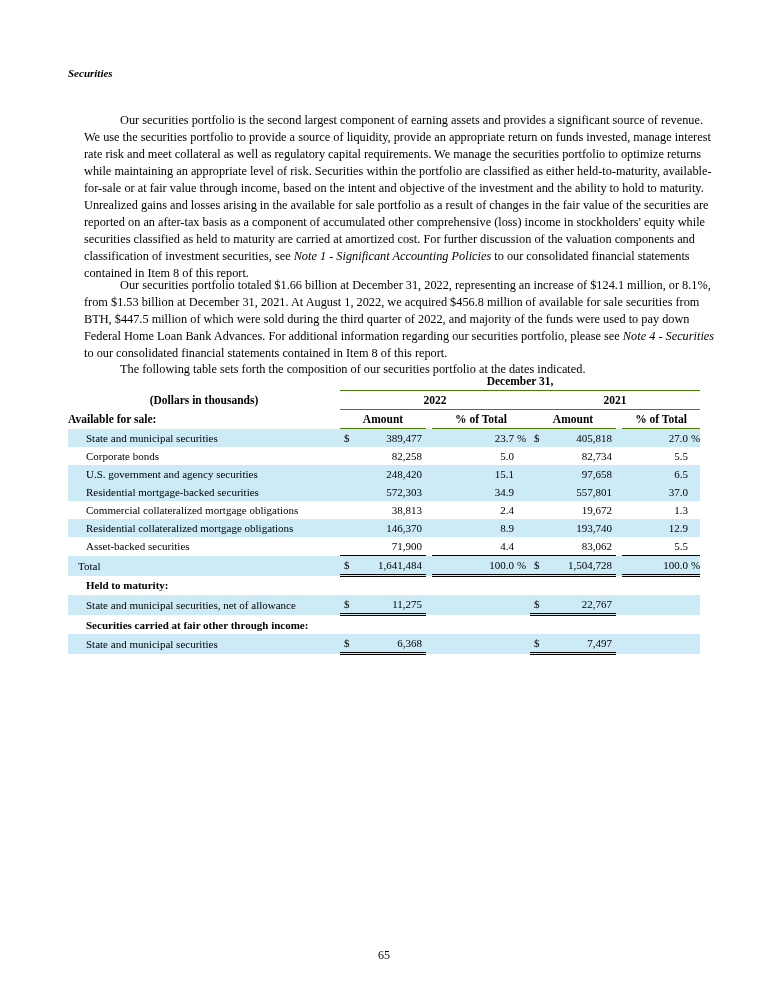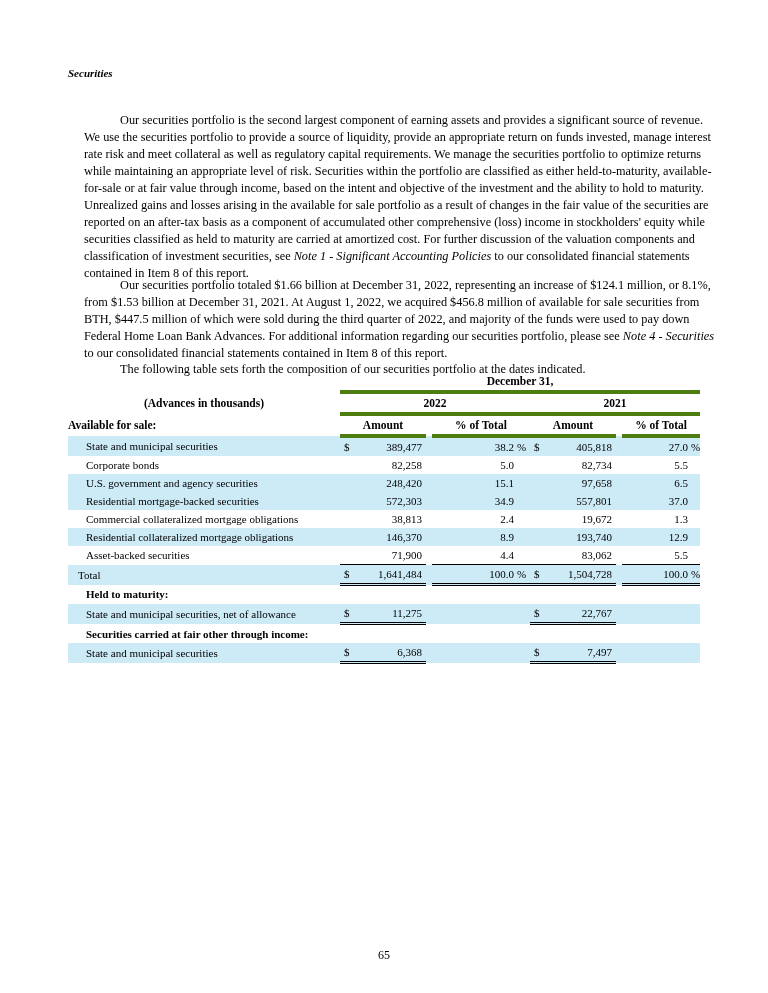--- a/index.html
+++ b/index.html
@@ -18,21 +18,21 @@
   .band { background: #cdeaf7; }
   .lbl { padding-left: 18px; }
   .indent { padding-left: 10px; }
   .bold { font-weight: bold; font-size: 11px; }
   .cur { text-align: left; padding-left: 4px; }
   .num { text-align: right; padding-right: 4px; }
   .pct { text-align: right; }
   .pctsym { text-align: left; padding-left: 3px; }
   .under-top { border-top: 1px solid #000; }
   .dbl { border-bottom: 3px double #000; }
-  .hdr-line { border-bottom: 4px solid #4d7c0f; }
+  .hdr-line { border-bottom: 1px solid #4d7c0f; }
   .small { font-weight: normal; font-size: 10px; text-align: left; }
   .page-num { position: absolute; top: 948px; left: 0; width: 768px; text-align: center; font-size: 12px; }
 </style>
 </head>
 <body>
 
 <div class="page">
   <div class="section-title">Securities</div>
 
   <p class="para" id="p1"><span>Our securities portfolio is the second largest component of earning assets and provides a significant source of revenue. We use the securities portfolio to provide a source of liquidity, provide an appropriate return on funds invested, manage interest rate risk and meet collateral as well as regulatory capital requirements. We manage the securities portfolio to optimize returns while maintaining an appropriate level of risk. Securities within the portfolio are classified as either held-to-maturity, available-for-sale or at fair value through income, based on the intent and objective of the investment and the ability to hold to maturity. Unrealized gains and losses arising in the available for sale portfolio as a result of changes in the fair value of the securities are reported on an after-tax basis as a component of accumulated other comprehensive (loss) income in stockholders' equity while securities classified as held to maturity are carried at amortized cost. For further discussion of the valuation components and classification of investment securities, see </span><i>Note 1 - Significant Accounting Policies</i><span> to our consolidated financial statements contained in Item 8 of this report.</span></p>
@@ -55,40 +55,40 @@
         <col style="width:6px">
           <col style="width:66px">
           <col style="width:12px">
       </colgroup>
       <tbody>
           <tr class="hdr">
         <td></td>
         <td colspan="10" class="hdr-line">December 31,</td>
       </tr>
       <tr class="hdr">
-        <td class="small">(Advances in thousands)</td>
+        <td class="small">(Dollars in thousands)</td>
         <td colspan="5" class="hdr-line">2022</td>
         <td colspan="5" class="hdr-line">2021</td>
       </tr>
       <tr class="hdr">
         <td class="bold" style="text-align:left">Available for sale:</td>
         <td colspan="2" class="hdr-line">Amount</td>
         <td></td>
         <td colspan="2" class="hdr-line">% of Total</td>
         <td colspan="2" class="hdr-line">Amount</td>
         <td></td>
         <td colspan="2" class="hdr-line">% of Total</td>
       </tr>
 
       <tr class="band">
         <td class="lbl">State and municipal securities</td>
         <td class="cur">$</td>
         <td class="num">389,477</td>
         <td></td>
-        <td class="pct">38.2</td>
+        <td class="pct">23.7</td>
         <td class="pctsym">%</td>
         <td class="cur">$</td>
         <td class="num">405,818</td>
         <td></td>
         <td class="pct">27.0</td>
         <td class="pctsym">%</td>
       </tr>
       <tr>
         <td class="lbl">Corporate bonds</td>
         <td></td>

